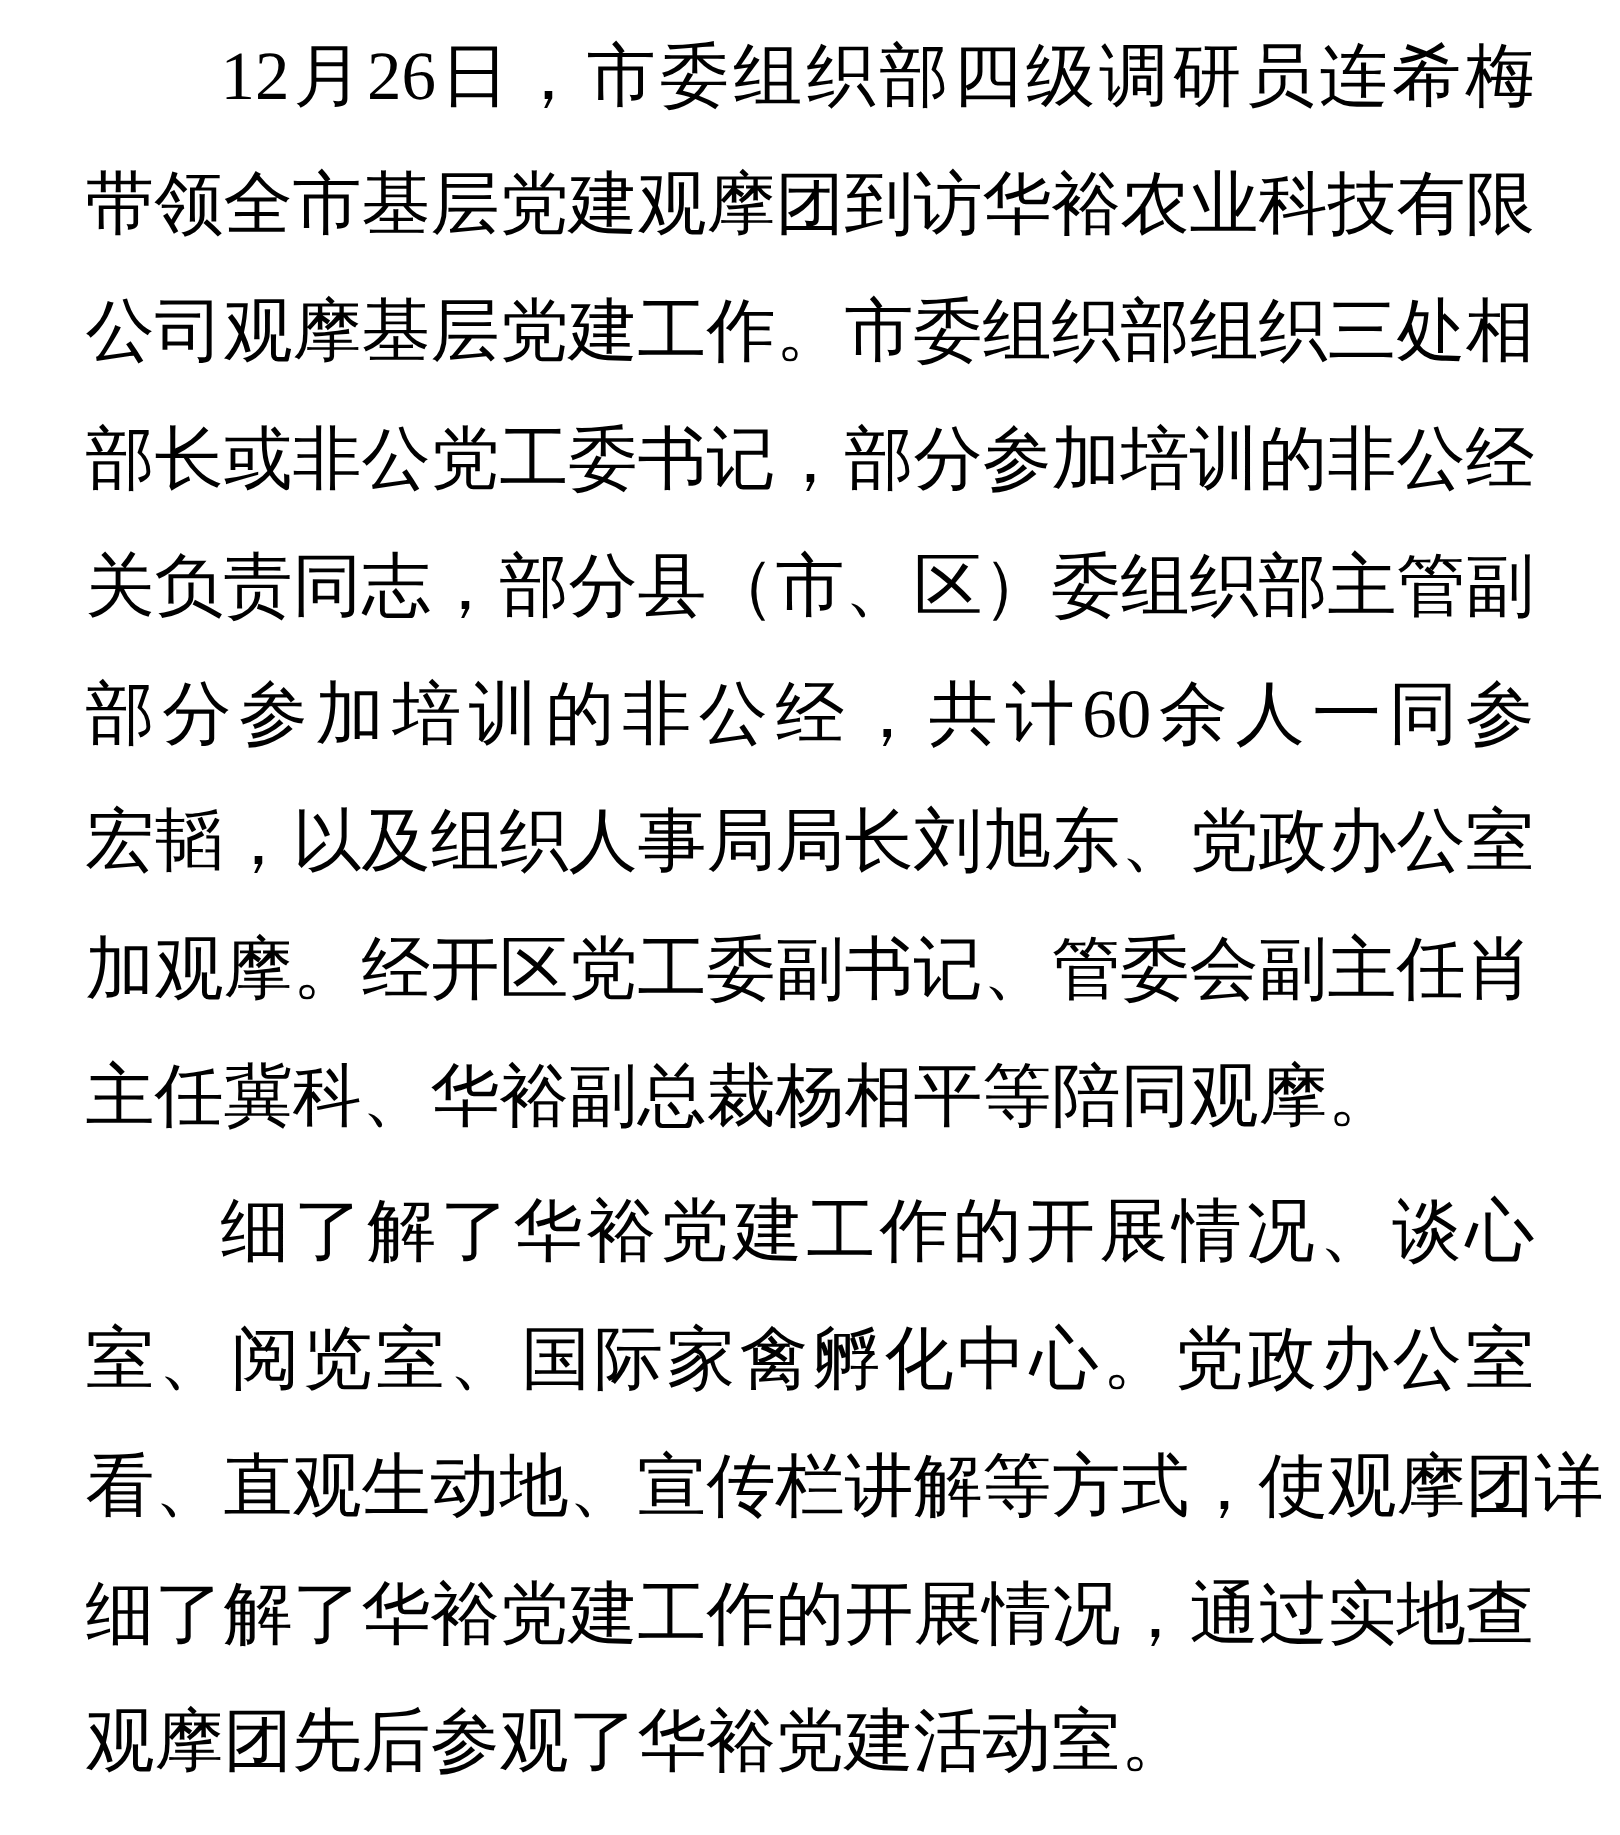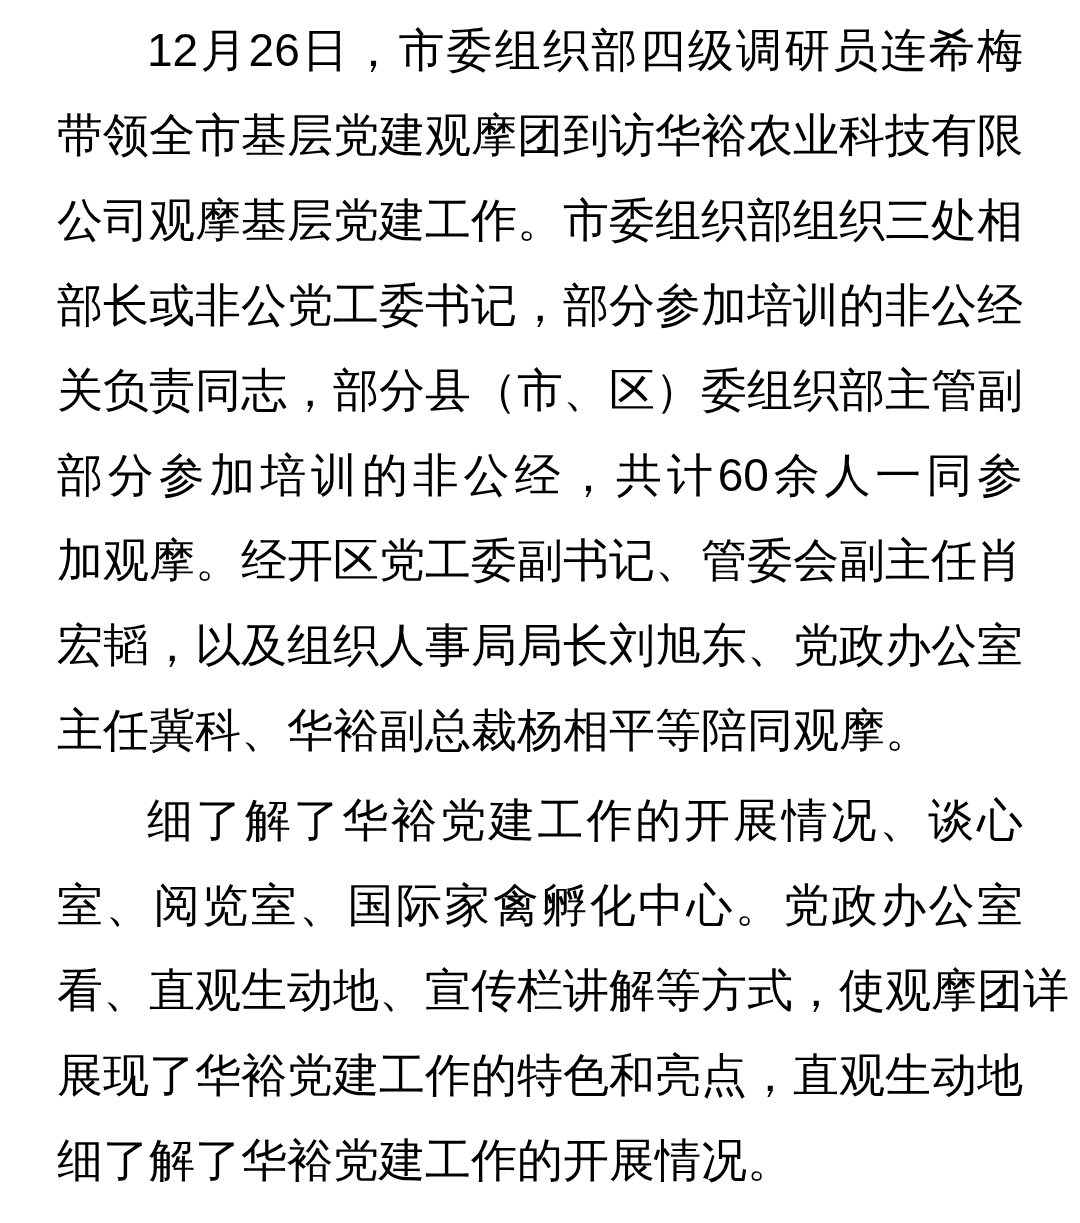--- a/index.html
+++ b/index.html
@@ -8,21 +8,21 @@
     background: #ffffff;
   }
   .page {
     position: relative;
     width: 1080px;
     height: 1223px;
     box-sizing: border-box;
     padding: 8px 57px 0 57px;
     background: #ffffff;
     color: #000000;
-    font-family: Liberation Sans, sans-serif;
+    font-family: Liberation Serif, serif;
     font-weight: 400;
     overflow: hidden;
   }
   .paragraph {
     margin: 0;
     padding: 0;
   }
   .paragraph + .paragraph {
     margin-top: 5px;
   }
@@ -49,26 +49,26 @@
 
 <div class="page" style="background: rgb(255, 255, 255); color: rgb(0, 0, 0);">
 
   <div class="paragraph">
     <div class="line indent">12月26日，市委组织部四级调研员连希梅</div>
     <div class="line">带领全市基层党建观摩团到访华裕农业科技有限</div>
     <div class="line">公司观摩基层党建工作。市委组织部组织三处相</div>
     <div class="line">部长或非公党工委书记，部分参加培训的非公经</div>
     <div class="line">关负责同志，部分县（市、区）委组织部主管副</div>
     <div class="line">部分参加培训的非公经，共计60余人一同参</div>
+    <div class="line">宏韬，以及组织人事局局长刘旭东、党政办公室</div>
     <div class="line">加观摩。经开区党工委副书记、管委会副主任肖</div>
-    <div class="line">宏韬，以及组织人事局局长刘旭东、党政办公室</div>
     <div class="line para-end">主任冀科、华裕副总裁杨相平等陪同观摩。</div>
   </div>
 
   <div class="paragraph">
     <div class="line indent">细了解了华裕党建工作的开展情况、谈心</div>
     <div class="line">室、阅览室、国际家禽孵化中心。党政办公室</div>
     <div class="line">看、直观生动地、宣传栏讲解等方式，使观摩团详</div>
-    <div class="line">展现了华裕党建工作的特色和亮点，直观生动地</div>
-    <div class="line para-end">细了解了华裕党建工作的开展情况。</div>
+    <div class="line">细了解了华裕党建工作的开展情况，通过实地查</div>
+    <div class="line para-end">观摩团先后参观了华裕党建活动室。</div>
   </div>
 
 </div>
 
 </body></html>

